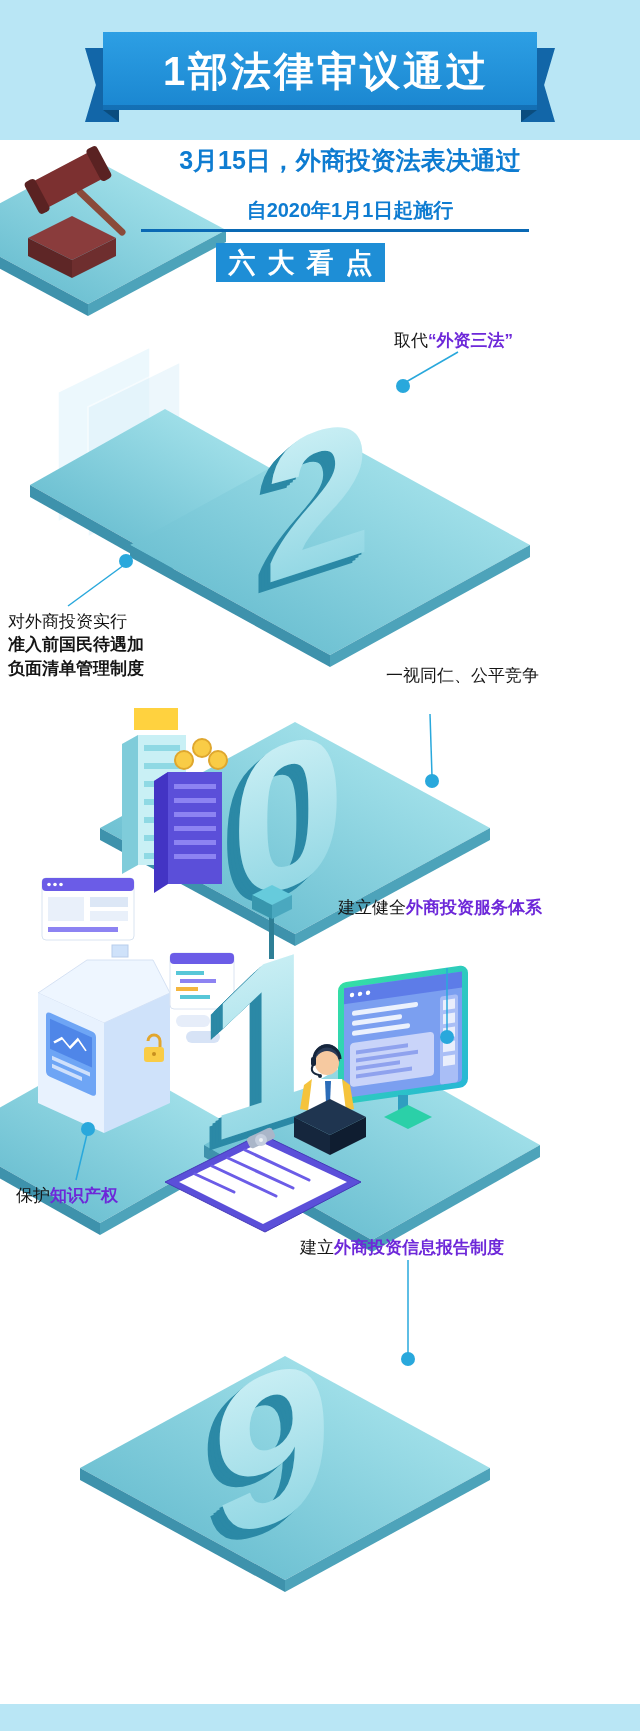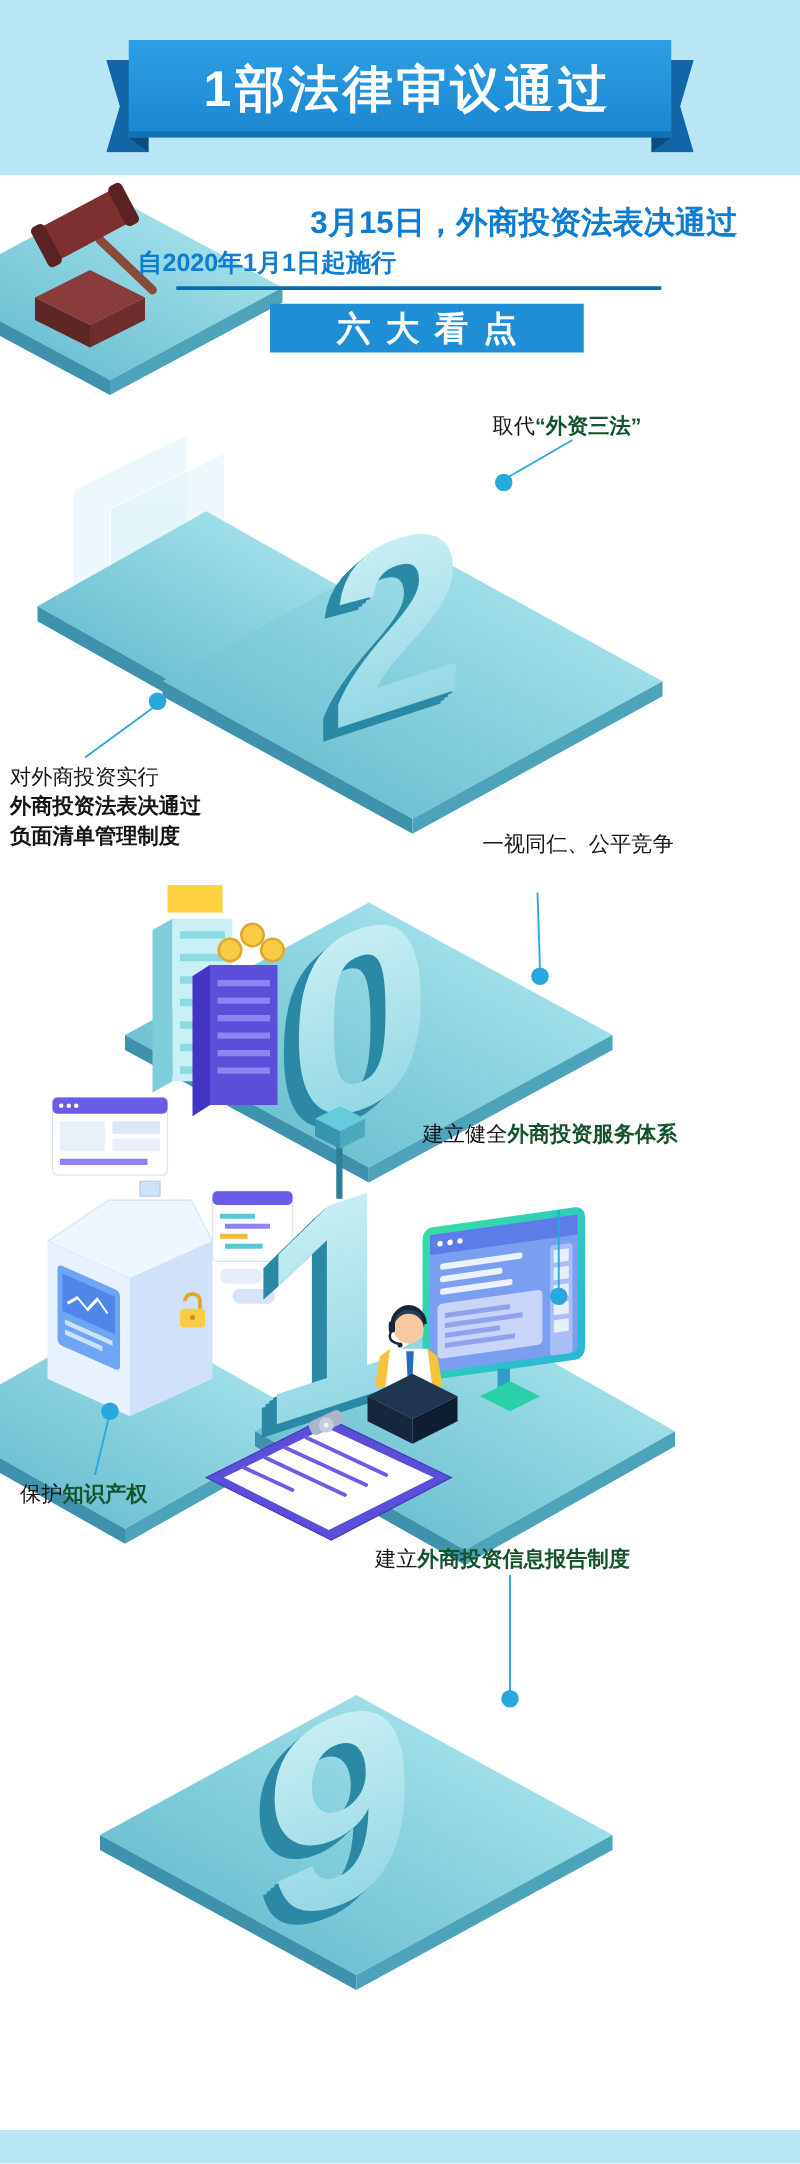--- a/index.html
+++ b/index.html
@@ -17,29 +17,29 @@
   .fold{position:absolute;width:16px;height:12px;background:#0b4d7e;}
   .fold.left{left:103px;top:110px;clip-path:polygon(0 0,100% 0,100% 100%);}
   .fold.right{left:521px;top:110px;clip-path:polygon(0 0,100% 0,0 100%);}
   .banner-main{position:absolute;left:103px;top:32px;width:434px;height:78px;
     background:linear-gradient(180deg,#2d9fe4,#1a86d0);
     box-shadow:inset 0 -5px 0 rgba(10,70,130,.35);
     display:flex;align-items:center;justify-content:center;}
   .banner-title{color:#ffffff;font-size:40px;font-weight:bold;letter-spacing:3px;margin-left:12px;}
 
   
-  .intro-line1{position:absolute;left:110px;top:161px;width:480px;text-align:right;color:#0e7cd1;font-size:25px;font-weight:bold;}
-  .intro-line2{position:absolute;left:110px;top:197px;width:480px;text-align:left;color:#0e7cd1;font-size:20px;font-weight:bold;}
+  .intro-line1{position:absolute;left:110px;top:144px;width:480px;text-align:center;color:#0e7cd1;font-size:25px;font-weight:bold;}
+  .intro-line2{position:absolute;left:110px;top:197px;width:480px;text-align:center;color:#0e7cd1;font-size:20px;font-weight:bold;}
   .divider{position:absolute;left:141px;top:229px;width:388px;height:3px;background:#0a69b4;}
-  .badge{position:absolute;left:216px;top:243px;width:251px;height:39px;background:#1e8ed6;color:#fff;
+  .badge{position:absolute;left:216px;top:243px;width:169px;height:39px;background:#1e8ed6;color:#fff;
     display:flex;align-items:center;justify-content:center;font-size:27px;font-weight:bold;letter-spacing:12px;text-indent:12px;}
 
   
   .callout{position:absolute;font-size:17px;color:#151515;line-height:1.38;}
-  .callout b{font-weight:bold;color:#14532d;}
+  .callout b{font-weight:bold;color:#6d28d9;}
   .c1{left:394px;top:329px;width:180px;}
   .c2{left:8px;top:610px;width:180px;}
   .c2 .bold-line{font-weight:bold;}
   .c3{left:386px;top:664px;width:190px;}
   .c4{left:338px;top:896px;width:240px;}
   .c5{left:16px;top:1184px;width:150px;}
   .c6{left:300px;top:1236px;width:260px;}
 
   
   .numtxt{font-family:"Liberation Sans","DejaVu Sans",sans-serif;font-weight:bold;text-anchor:middle;}
@@ -368,21 +368,21 @@
       <circle cx="408" cy="1359" r="7" fill="#29a8dc"></circle>
     </g>
   </svg>
 
   <div class="callout c1">
     <span>取代</span><b>“外资三法”</b>
   </div>
 
   <div class="callout c2">
     <div>对外商投资实行</div>
-    <div class="bold-line">外商投资法表决通过</div>
+    <div class="bold-line">准入前国民待遇加</div>
     <div class="bold-line">负面清单管理制度</div>
   </div>
 
   <div class="callout c3">
     <div>一视同仁、公平竞争</div>
   </div>
 
   <div class="callout c4">
     <span>建立健全</span><b>外商投资服务体系</b>
   </div>

